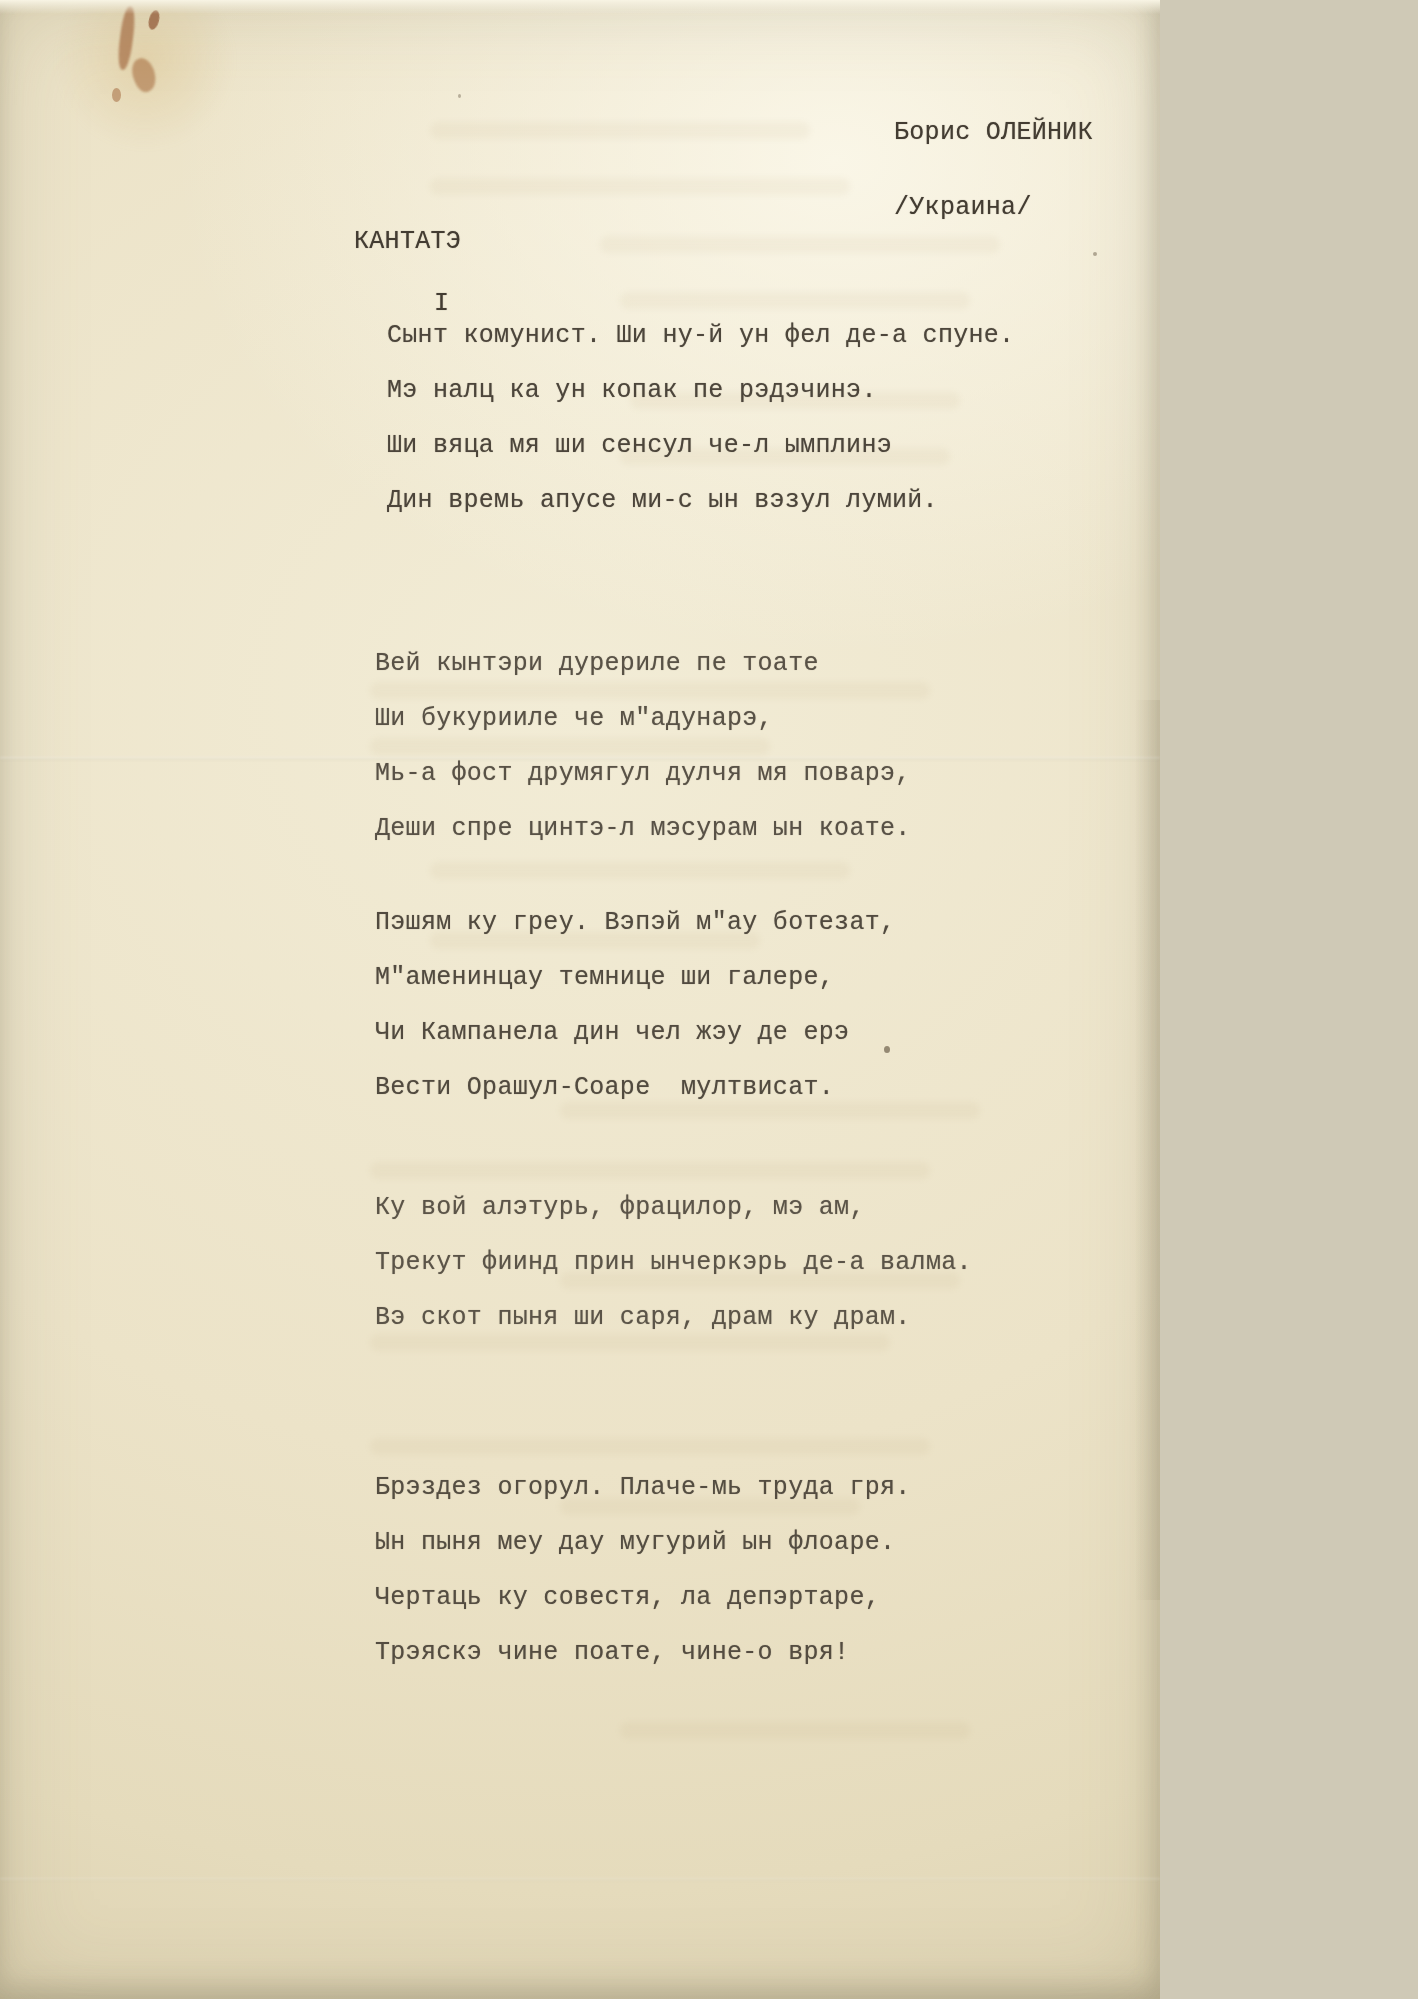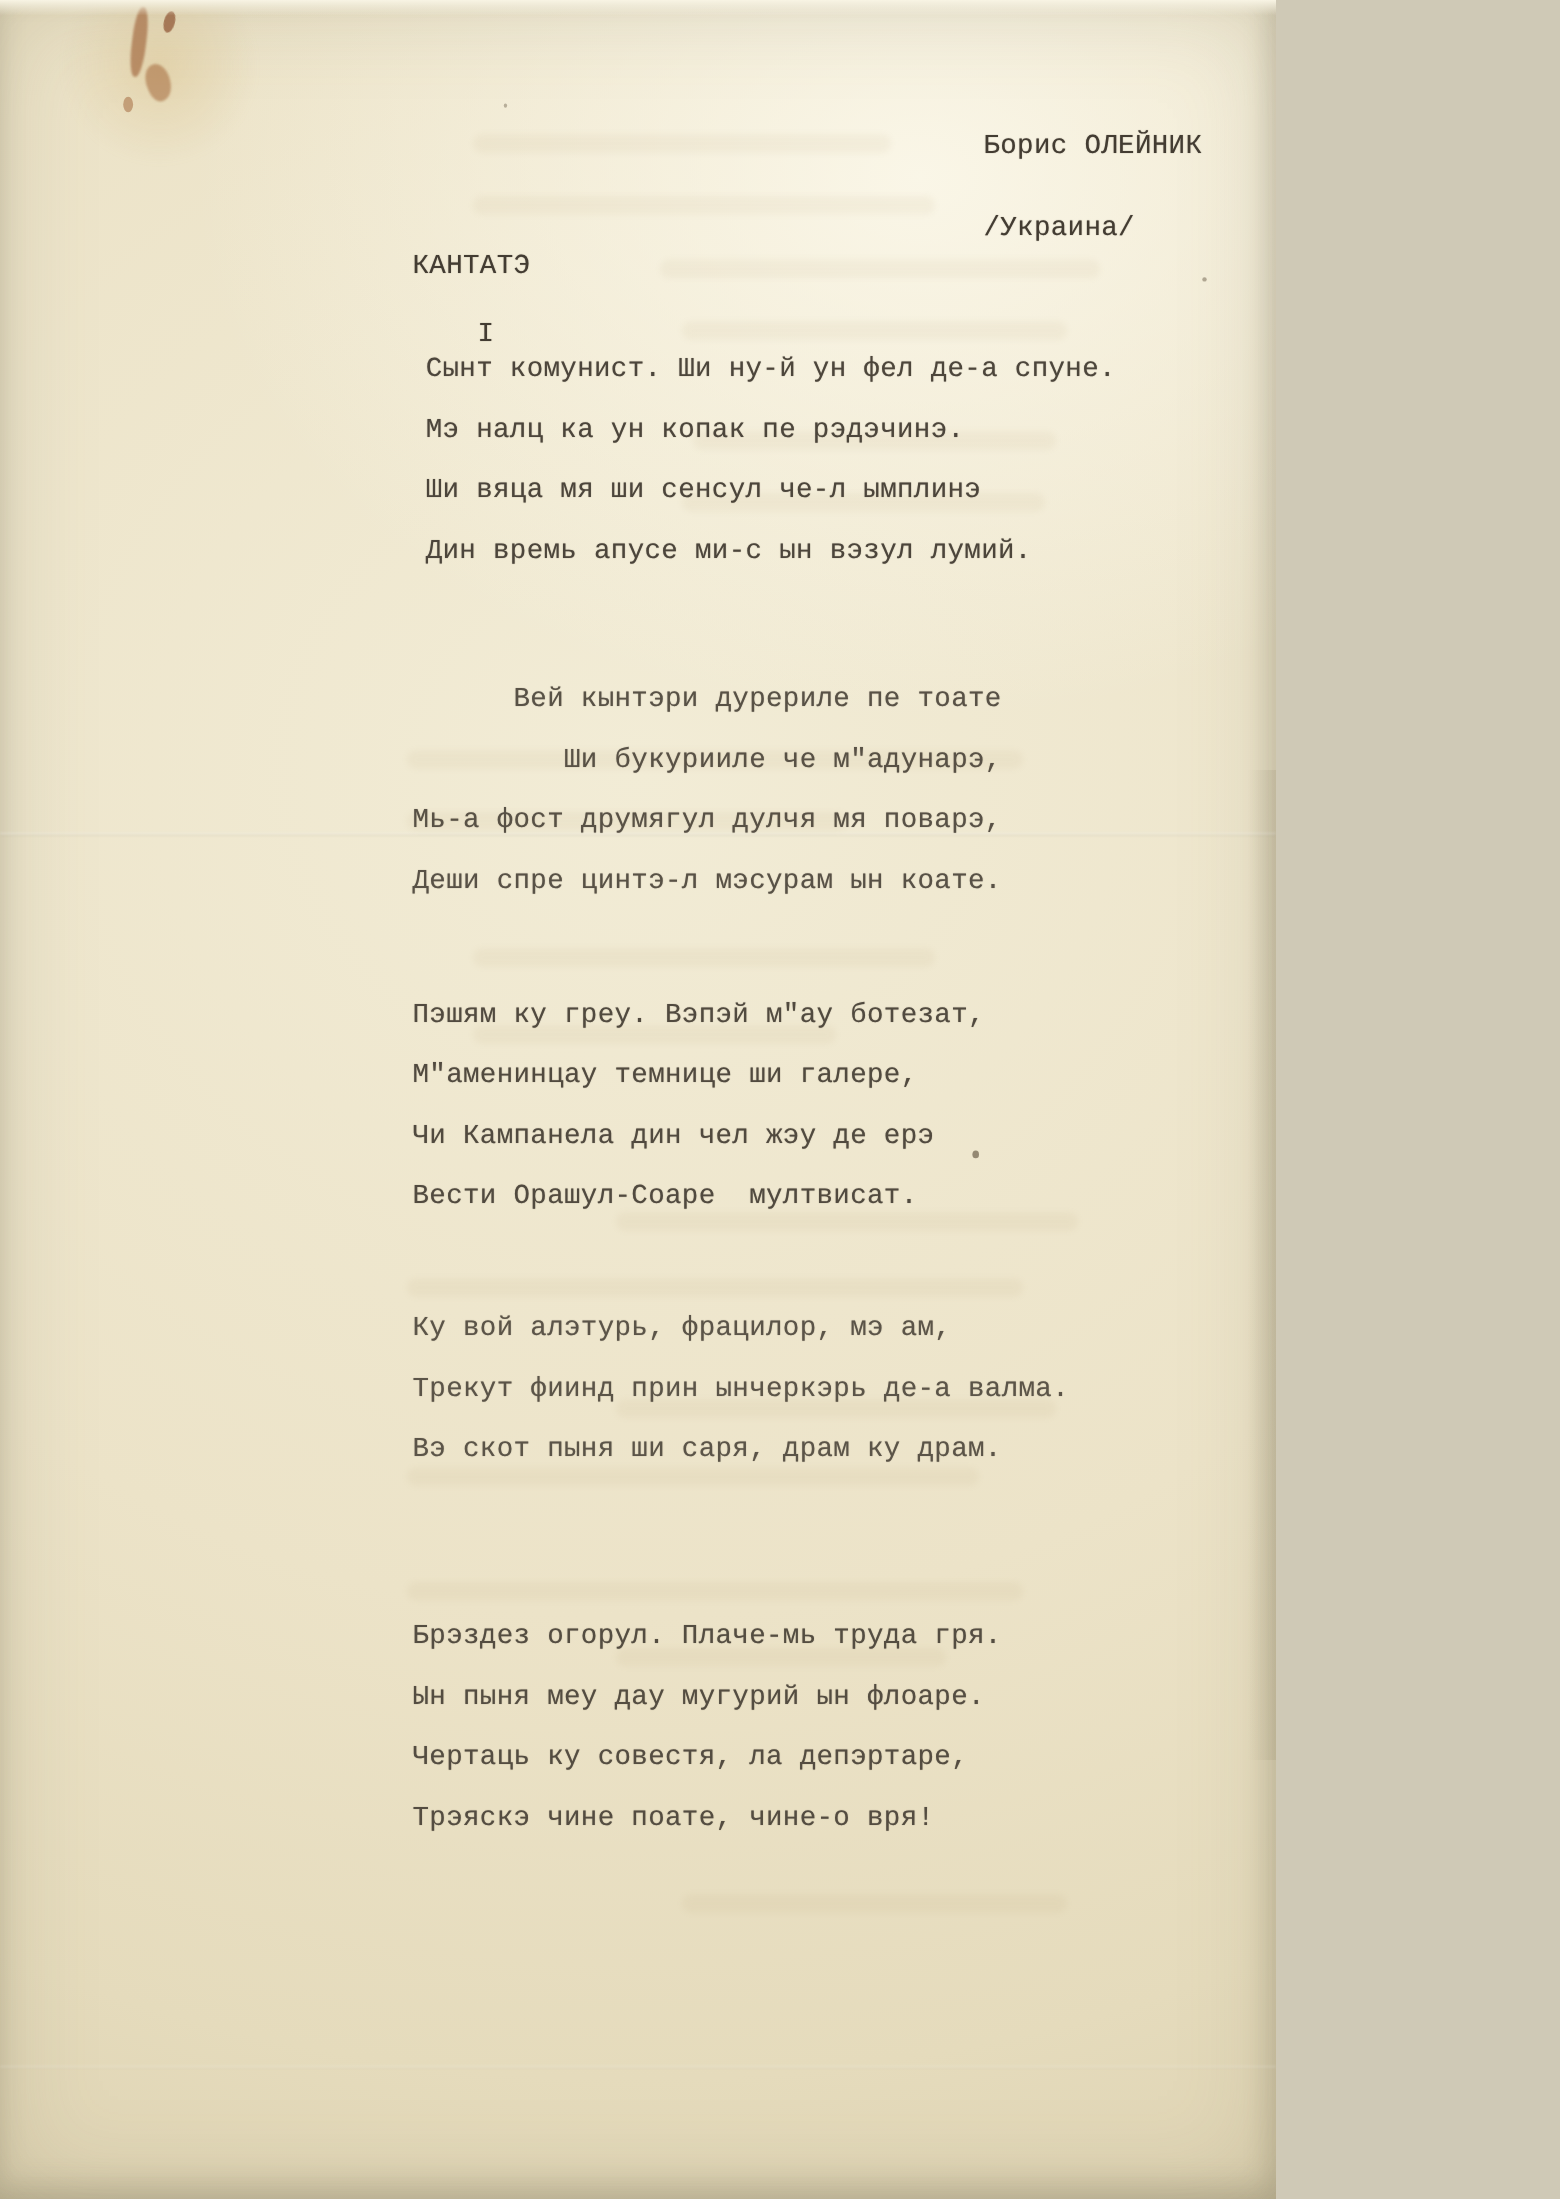--- a/index.html
+++ b/index.html
@@ -12,26 +12,26 @@
     box-shadow: inset 0 0 90px rgba(125,112,82,.22), inset 0 -14px 24px rgba(95,88,68,.18), inset -10px 0 22px rgba(110,100,75,.12);
   }
   
   .tw{
     position:absolute;color:#433c32;font-size:25px;letter-spacing:.3px;
     white-space:pre;text-shadow:0 0 1px rgba(62,54,44,.55);
   }
   .author-block .tw{position:static;display:block;}
   .author-block{position:absolute;left:894px;top:118px;}
   .author-block .origin{margin-top:46px;}
-  .title-tw{left:375px;top:227px;}
+  .title-tw{left:354px;top:227px;}
   .section-tw{left:434px;top:289px;}
   .stanza{position:absolute;left:375px;}
   .pline{height:55px;line-height:55px;color:#443d33;font-size:25px;letter-spacing:.3px;white-space:pre;text-shadow:0 0 1px rgba(62,54,44,.5);}
   .s1{top:308px;opacity:.95;margin-left:12px;}
-  .s2{top:608px;opacity:.88;text-align:right;}
+  .s2{top:636px;opacity:.88;}
   .s3{top:895px;opacity:.92;}
   .s4{top:1180px;opacity:.86;}
   .s5{top:1460px;opacity:.9;}
   
   .artifact{position:absolute;pointer-events:none;}
   .bleedbar{position:absolute;height:17px;background:#a98f5e;opacity:.07;filter:blur(3px);border-radius:8px;pointer-events:none;}
   .crease-h{position:absolute;left:0;width:100%;height:3px;
     background:linear-gradient(180deg, rgba(255,255,255,.4), rgba(120,108,78,.12));
     filter:blur(1px);pointer-events:none;}
   .speck{position:absolute;background:#4a3c28;border-radius:50%;pointer-events:none;}

